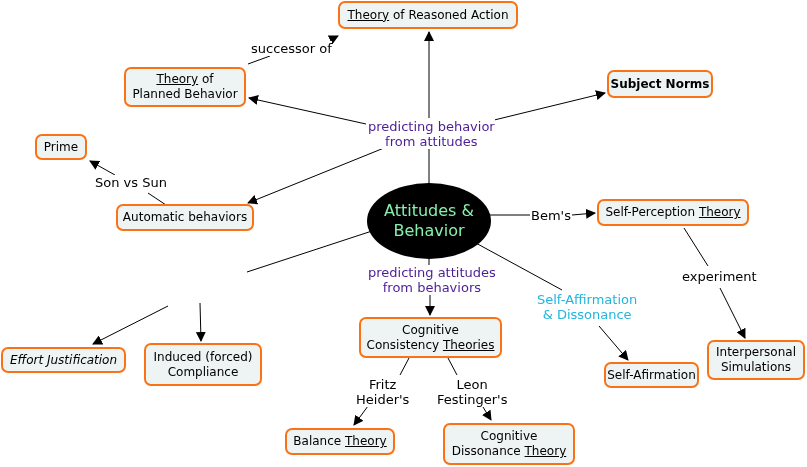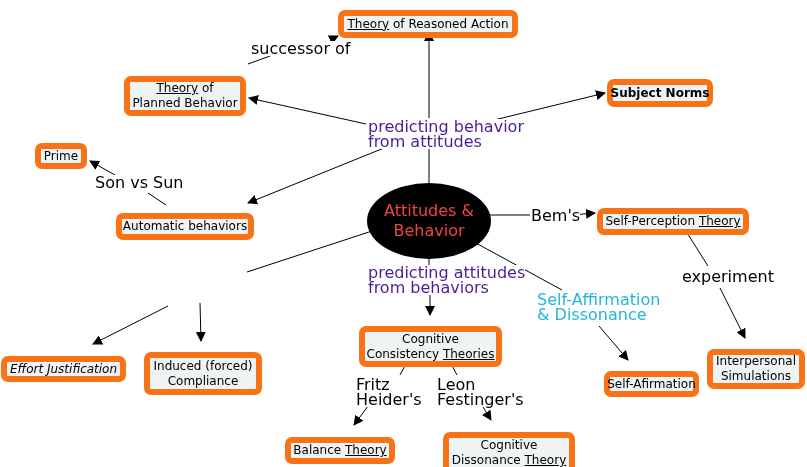--- a/index.html
+++ b/index.html
@@ -1,29 +1,29 @@
 <!DOCTYPE html>
 <html><head>
 <meta charset="utf-8">
 <style>
   html, body { margin: 0; padding: 0; background: #ffffff; }
   body { width: 807px; height: 467px; position: relative; overflow: hidden;
          font-family: "DejaVu Sans", sans-serif; font-size: 12px; color: #000; }
   svg#edges { position: absolute; left: 0; top: 0; }
   .node { position: absolute; box-sizing: border-box; background: #eef3f4;
-          border: 6px solid #f97316; border-radius: 7px; text-align: left;
+          border: 2px solid #f97316; border-radius: 7px; text-align: left;
           line-height: 15px; display: flex; align-items: center; justify-content: center;
-          flex-direction: column; font-size: 12px; white-space: nowrap; margin-top: 9px; }
+          flex-direction: column; font-size: 12px; white-space: nowrap; }
   .u { text-decoration: underline; }
-  .lbl { position: absolute; text-align: left; line-height: 15px; font-size: 16px;
+  .lbl { position: absolute; text-align: center; line-height: 15px; font-size: 13px;
          background: #fff; white-space: nowrap; }
   .red { color: #4c1d95; }
   .cyan { color: #21b6de; }
   .center { position: absolute; left: 367px; top: 183px; width: 124px; height: 76px;
-            border-radius: 50%; background: #000; color: #ef4444; font-size: 16px;
+            border-radius: 50%; background: #000; color: #86efac; font-size: 16px;
             line-height: 20px; display: flex; flex-direction: column; align-items: center;
             justify-content: center; }
 </style>
 </head>
 <body>
 
 <svg id="edges" width="807" height="467">
   <defs>
     <marker id="ah" markerWidth="10" markerHeight="10" refX="9" refY="5" orient="auto" markerUnits="userSpaceOnUse">
       <path d="M0,0 L10,5 L0,10 z" fill="#000"></path>

